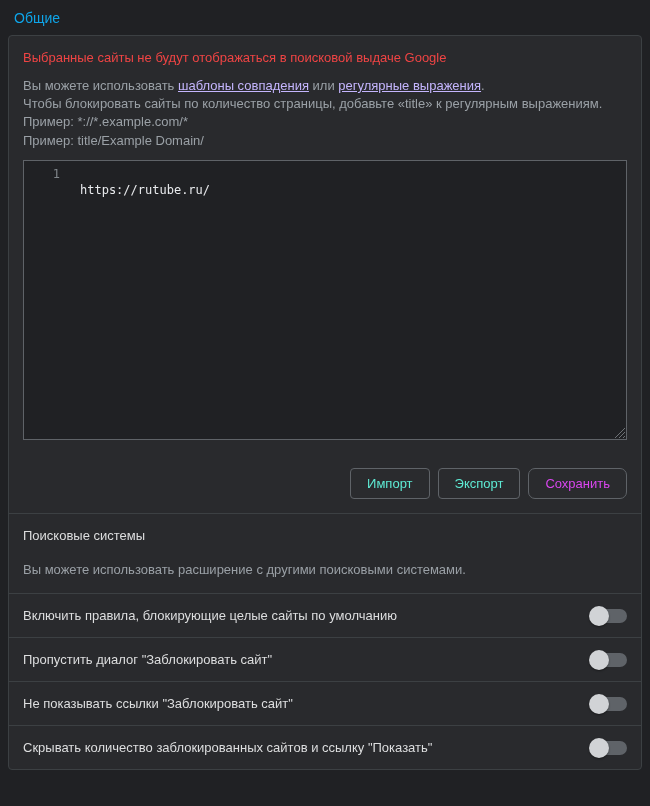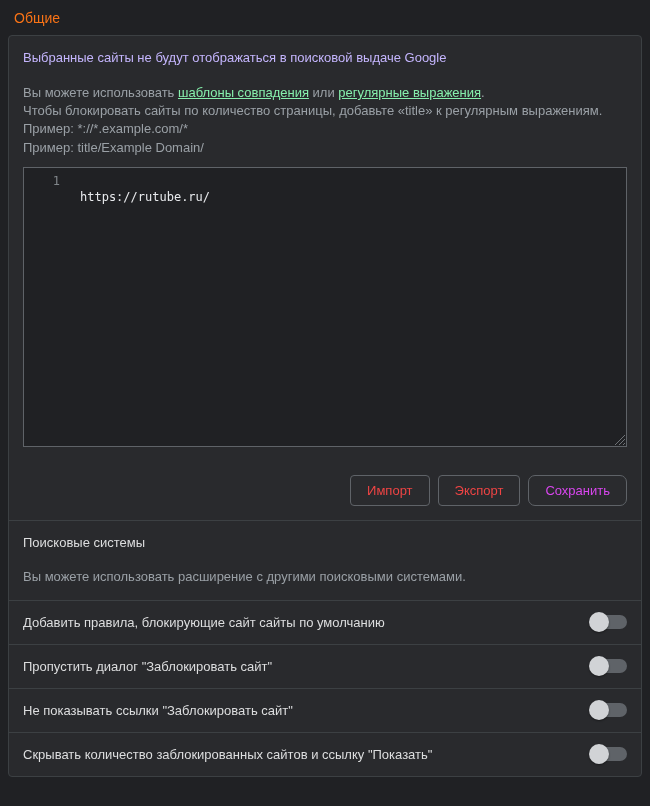--- a/index.html
+++ b/index.html
@@ -10,34 +10,34 @@
       background: #202124;
       font-family: Arial, "Helvetica Neue", sans-serif;
       font-size: 13px;
       color: #e8eaed;
       overflow: hidden;
     }
 
     .page-title {
       padding: 10px 14px 9px;
       font-size: 14px;
-      color: #f97316;
+      color: #0ea5e9;
     }
 
     .panel {
       margin: 0 8px 8px 8px;
       background: #292a2d;
       border: 1px solid #3c4043;
       border-radius: 4px;
     }
 
     .block-section { padding: 14px 14px 14px 14px; }
-    .intro-header { color: #c4b5fd; font-size: 13px; margin-bottom: 19px; }
+    .intro-header { color: #ef4444; font-size: 13px; margin-bottom: 12px; }
     .intro-sub { color: #9aa0a6; font-size: 13px; line-height: 1.4; }
-    .intro-sub a { color: #86efac; text-decoration: underline; }
+    .intro-sub a { color: #c4b5fd; text-decoration: underline; }
 
     .editor-wrap {
       margin-top: 10px;
       border: 1px solid #5f6368;
       background: #202124;
       height: 280px;
       position: relative;
       font-family: "Consolas", "Menlo", monospace;
       font-size: 12px;
       resize: none;
@@ -72,36 +72,36 @@
     .btn-row {
       display: flex;
       justify-content: flex-end;
       gap: 8px;
       padding: 14px 14px 14px 14px;
     }
     .btn {
       background: #2a2b2e;
       border: 1px solid #5f6368;
       border-radius: 4px;
-      color: #ef4444;
+      color: #5eead4;
       font-size: 13px;
       padding: 7px 16px;
       cursor: pointer;
     }
     .btn.disabled {
       color: #d946ef;
       cursor: default;
       border-radius: 7px;
     }
 
     .divider { height: 1px; background: #3c4043; }
 
     .row {
       display: flex;
-      align-items: flex-start;
+      align-items: flex-end;
       justify-content: space-between;
       padding: 14px 14px;
       gap: 16px;
     }
     .row .text { flex: 1 1 auto; min-width: 0; }
     .row .title { color: #dddedf; font-size: 13px; }
     .row .sub { color: #9aa0a6; font-size: 13px; margin-top: 18px; line-height: 1.4; }
 
     
     .toggle {
@@ -168,21 +168,21 @@
     <div class="text">
       <div class="title">Поисковые системы</div>
       <div class="sub">Вы можете использовать расширение с другими поисковыми системами.</div>
     </div>
   </div>
 
   <div class="divider"></div>
 
   <div class="row">
     <div class="text">
-      <div class="title">Добавить правила, блокирующие сайт сайты по умолчанию</div>
+      <div class="title">Включить правила, блокирующие целые сайты по умолчанию</div>
     </div>
     <div class="toggle">
         <div class="knob"></div>
       </div>
   </div>
 
   <div class="divider"></div>
 
   <div class="row">
     <div class="text">

